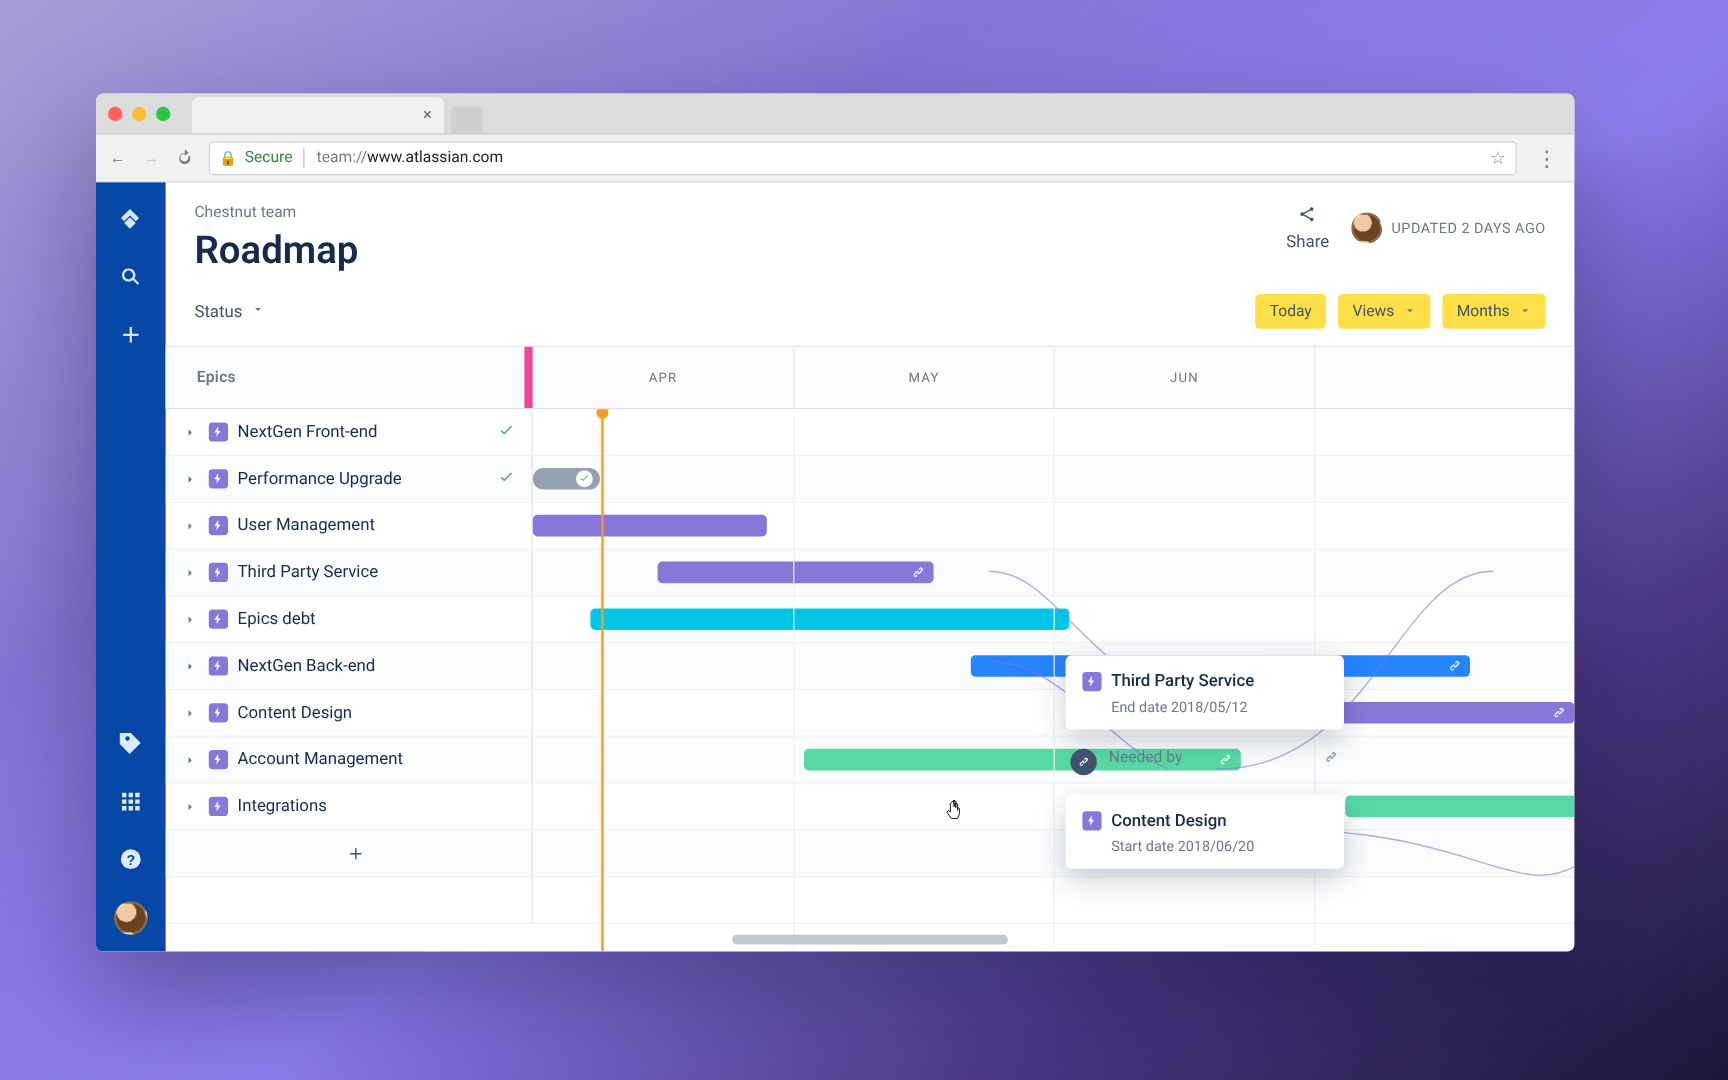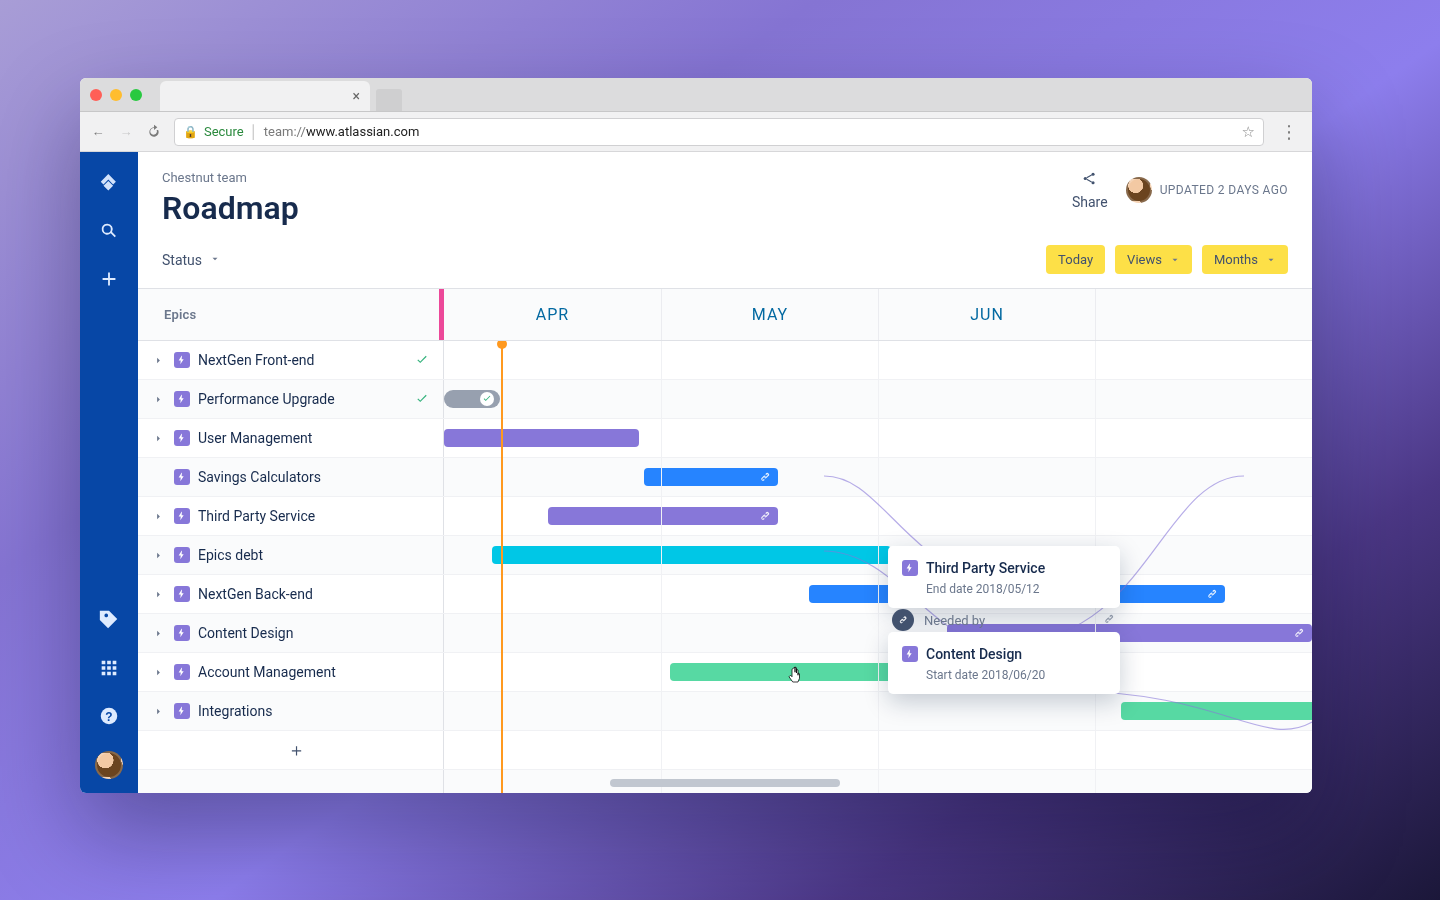--- a/index.html
+++ b/index.html
@@ -129,37 +129,37 @@
     border-radius:4px; padding:7px 12px;
     font-size:13px; display:flex; align-items:flex-end; gap:8px;
   }
   .chevd { font-size:10px; color:#6B778C; }
 
   
   .roadmap { flex:1; border-top:1px solid #DFE1E6; display:flex; flex-direction:column; min-height:0; position:relative; }
   .rm-head { display:flex; height:52px; border-bottom:1px solid #DFE1E6; }
   .col-epics {
     width: 306px; flex:0 0 306px;
-    border-right:5px solid #ec4899;
+    border-right:7px solid #ec4899;
     padding-left:26px;
     display:flex; align-items:center;
     font-size:13px; color:#6B778C; font-weight:600;
     background:#FAFBFC;
     letter-spacing:.2px;
   }
   .col-timeline {
     flex:1; display:grid;
     grid-template-columns: repeat(4, 1fr);
     background:#FAFBFC;
     position:relative;
   }
   .col-timeline > div {
     border-left:1px solid #EBECF0;
     display:flex; align-items:center; justify-content:center;
-    font-size:16px; color:#0369a1; letter-spacing:1px;
+    font-size:11px; color:#737373; letter-spacing:1px;
   }
   .col-timeline > div:first-child { border-left:none; }
   .col-timeline > div:last-child { flex:0 0 120px; }
 
   .rm-body { flex:1; overflow:hidden; position:relative; }
   .rm-rows { position:relative; }
   .rm-row {
     display:flex; height:39px;
     border-bottom:1px solid #F0F1F4;
   }
@@ -232,22 +232,22 @@
   .dep-card {
     background:#fff; border-radius:5px;
     box-shadow: 0 8px 24px rgba(9,30,66,.22);
     padding:14px 14px 12px;
   }
   .dep-card.gap { margin-top:0; }
   .dep-card .row1 { display:flex; align-items:center; gap:8px; }
   .dep-card .name { font-size:14px; color:#172B4D; font-weight:500; }
   .dep-card .meta { font-size:12px; color:#6B778C; margin-top:6px; margin-left:24px; }
   .dep-join {
-    display:flex; align-items:center; gap:10px;
-    padding: 1px 4px;
+    display:flex; align-items:flex-start; gap:10px;
+    padding: 16px 4px;
     font-size:13px; color:#6B778C;
   }
   .dep-join .knot {
     width:22px; height:22px; border-radius:50%; background:#42526E; display:flex; align-items:center; justify-content:center;
   }
   .dep-join .knot svg { width:12px; height:12px; color:#fff; }
   .dep-join .ed { margin-left:auto; color:#8993A4; }
   .dep-join .ed svg { width:14px; height:14px; }
 
   .cursor-hand {
@@ -493,38 +493,20 @@
                     </svg>
                   </span>
                   <span>User Management</span>
                 </div>
                 <div class="cell-tl">
                   <div class="bar purple" style="left: 0%; width: 22.5%;"></div>
                 </div>
               </div>
               <div class="rm-row">
                 <div class="cell-epic">
-                  <span class="expander"></span>
-                  <span class="epic-ico">
-                    <svg>
-                      <use href="#sv-bolt"></use>
-                    </svg>
-                  </span>
-                  <span>Savings Calculators</span>
-                </div>
-                <div class="cell-tl">
-                  <div class="bar blue" style="left: 23%; width: 15.5%;">
-                    <svg class="link-ico">
-                      <use href="#sv-link"></use>
-                    </svg>
-                  </div>
-                </div>
-              </div>
-              <div class="rm-row">
-                <div class="cell-epic">
                   <span class="expander">
                     <svg width="11" height="11">
                       <use href="#sv-chev-right"></use>
                     </svg>
                   </span>
                   <span class="epic-ico">
                     <svg>
                       <use href="#sv-bolt"></use>
                     </svg>
                   </span>

